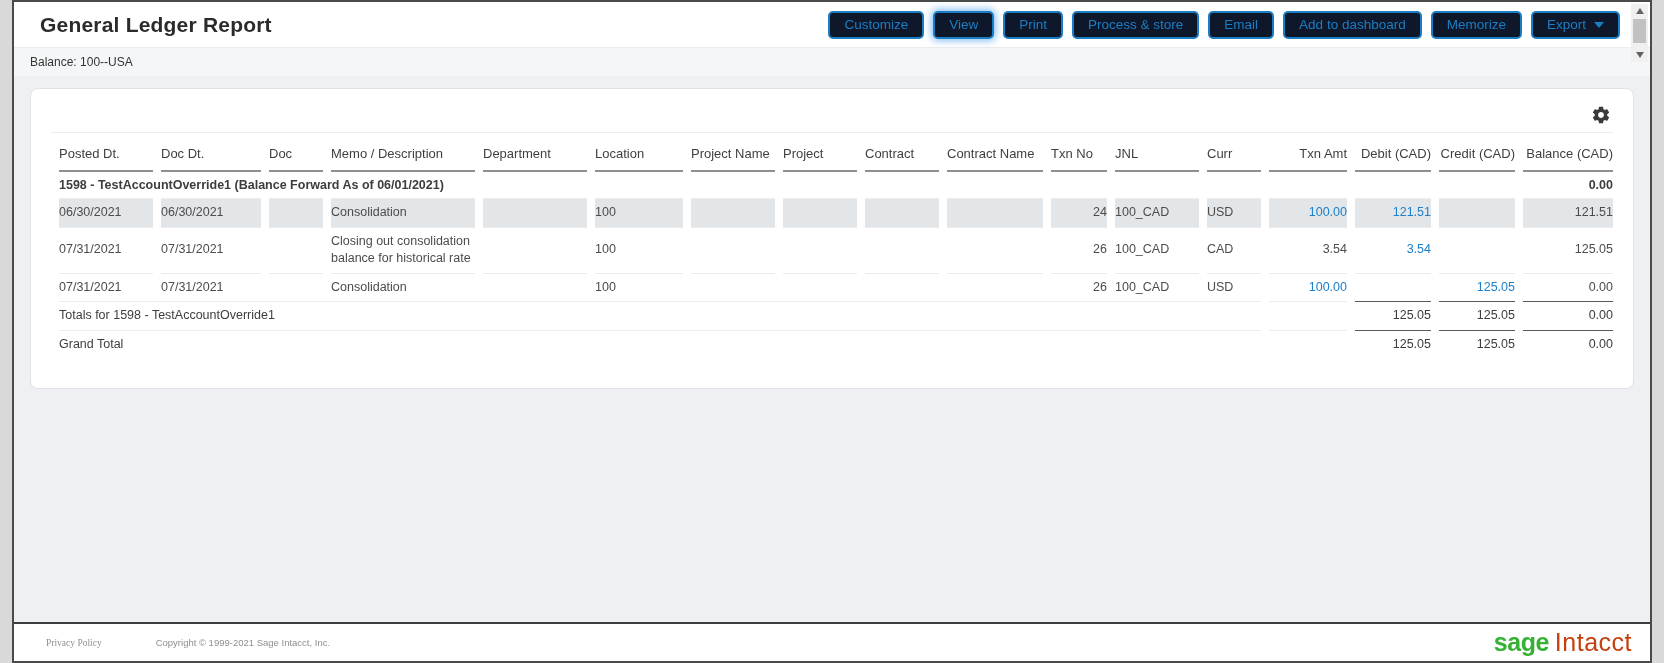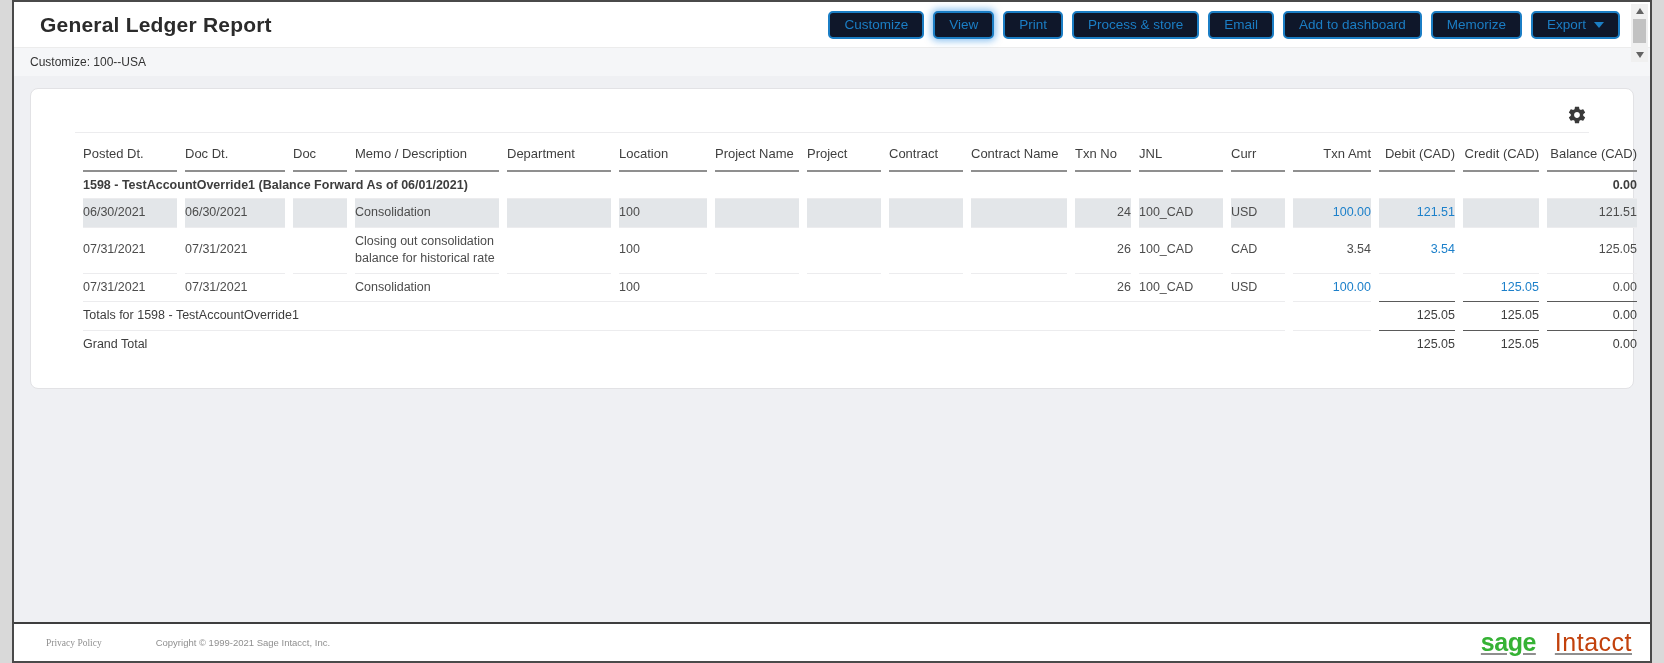--- a/index.html
+++ b/index.html
@@ -49,21 +49,21 @@
     height:28px; flex:0 0 28px; background:#f5f6f8;
     display:flex; align-items:center; padding:0 16px;
     font-size:12px; color:#333;
   }
 
   
   .content{ flex:1; background:#eff0f3; overflow:hidden; }
   .card{
     margin:12px 16px 0; background:#fff;
     border:1px solid #e2e2e5; border-radius:8px;
-    padding:8px 44px 30px;
+    padding:8px 20px 30px;
   }
   .card-toolbar{
     height:36px; display:flex; align-items:center; justify-content:flex-end;
     border-bottom:1px solid #ececee;
   }
   .gear-btn{ background:none; border:none; cursor:pointer; padding:2px; line-height:0; }
   .gear-btn svg{ width:20px; height:20px; fill:#3a3a3a; }
 
   
   table.gl{
@@ -91,21 +91,21 @@
   .gl tr.totals-row td{ color:#3d3d3d; }
 
   
   .footer{
     flex:0 0 39px; background:#fff; border-top:2px solid #3e3e3e;
     display:flex; align-items:center; padding:0 18px;
     font-size:9.5px; color:#8f8f8f;
   }
   .footer .privacy{ margin-left:14px; cursor:pointer; text-decoration:none; color:#8f8f8f;font-family:Liberation Serif, serif; }
   .footer .copyright{ margin-left:54px; }
-  .logo{ margin-left:auto; display:flex; align-items:flex-start; gap:19px; line-height:1;text-decoration:underline; }
+  .logo{ margin-left:auto; display:flex; align-items:flex-start; gap:6px; line-height:1; }
   .logo .sage{ font-size:25px; font-weight:700; color:#35b234; letter-spacing:-.5px; }
   .logo .intacct{ font-size:25px; font-weight:300; color:#c2410c; letter-spacing:.5px; }
 </style>
 </head>
 <body>
 
 <div class="screen">
 
   <div class="topbar">
     <h1 class="page-title">General Ledger Report</h1>
@@ -130,21 +130,21 @@
       </div>
     <div class="sb-track">
       <div class="sb-thumb"></div>
     </div>
     <div class="sb-btn">
         <span class="tri-down"></span>
       </div>
   </div>
 
   <div class="location-bar">
-    <span>Customize: 100--USA</span>
+    <span>Balance: 100--USA</span>
   </div>
 
   <div class="content">
     <div class="card">
 
       <div class="card-toolbar">
         <button class="gear-btn" title="">
           <svg viewBox="0 0 24 24" aria-hidden="true">
             <path d="M19.43 12.98c.04-.32.07-.64.07-.98s-.03-.66-.07-.98l2.11-1.65c.19-.15.24-.42.12-.64l-2-3.46c-.12-.22-.39-.3-.61-.22l-2.49 1c-.52-.4-1.08-.73-1.69-.98l-.38-2.65C14.46 2.18 14.25 2 14 2h-4c-.25 0-.46.18-.49.42l-.38 2.65c-.61.25-1.17.59-1.69.98l-2.49-1c-.23-.09-.49 0-.61.22l-2 3.46c-.13.22-.07.49.12.64l2.11 1.65c-.04.32-.07.65-.07.98s.03.66.07.98l-2.11 1.65c-.19.15-.24.42-.12.64l2 3.46c.12.22.39.3.61.22l2.49-1c.52.4 1.08.73 1.69.98l.38 2.65c.03.24.24.42.49.42h4c.25 0 .46-.18.49-.42l.38-2.65c.61-.25 1.17-.59 1.69-.98l2.49 1c.23.09.49 0 .61-.22l2-3.46c.12-.22.07-.49-.12-.64l-2.11-1.65zM12 15.5c-1.93 0-3.5-1.57-3.5-3.5s1.57-3.5 3.5-3.5 3.5 1.57 3.5 3.5-1.57 3.5-3.5 3.5z"></path>
           </svg>

